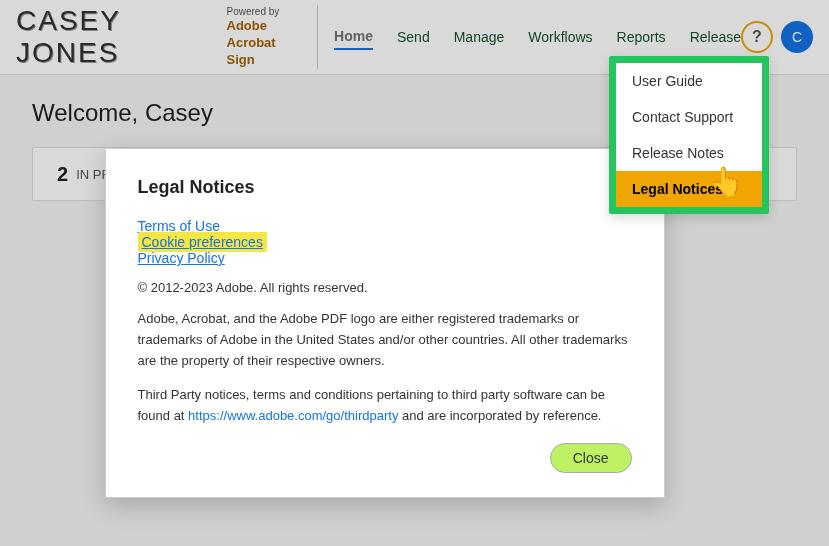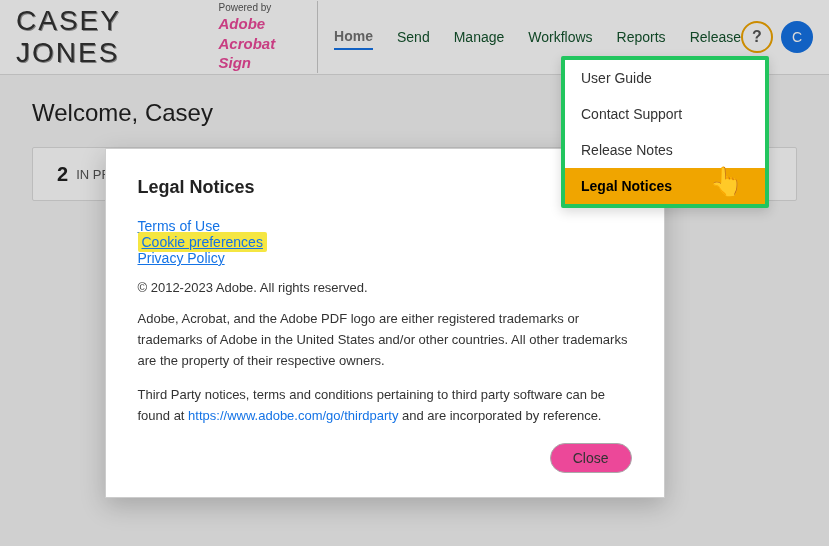--- a/index.html
+++ b/index.html
@@ -47,24 +47,23 @@
       font-size: 11px;
       line-height: 1.3;
     }
 
     .powered-by .pb-label {
       color: #555;
       font-size: 10px;
     }
 
     .powered-by .pb-brand {
-      color: #ec4899;
-      font-weight: bold;
-      font-size: 15px;
-      font-style: italic;
+      color: #a16207;
+      font-weight: bold;
+      font-size: 13px;
     }
 
     nav {
       display: flex;
       align-items: center;
       gap: 24px;
       flex: 1;
     }
 
     .nav-item {
@@ -113,23 +112,23 @@
       font-size: 14px;
       cursor: pointer;
     }
 
     
     .dropdown-menu {
       position: absolute;
       top: 56px;
       right: 60px;
       background: #fff;
-      border: 4px solid #22c55e;
+      border: 7px solid #22c55e;
       box-shadow: 0 4px 12px rgba(0,0,0,0.15);
-      width: 208px;
+      width: 160px;
       z-index: 100;
       border-radius: 2px;
     }
 
     .dropdown-item {
       padding: 10px 16px;
       font-size: 14px;
       color: #333;
       cursor: pointer;
     }
@@ -268,21 +267,21 @@
       cursor: pointer;
     }
 
     .modal-footer {
       display: flex;
       justify-content: flex-end;
       margin-top: 16px;
     }
 
     .close-btn {
-      background: #ec4899;
+      background: #bef264;
       border: 1px solid #aaa;
       border-radius: 16px;
       padding: 6px 22px;
       font-size: 14px;
       cursor: pointer;
       color: #333;
     }
   </style>
 </head>
 <body>

